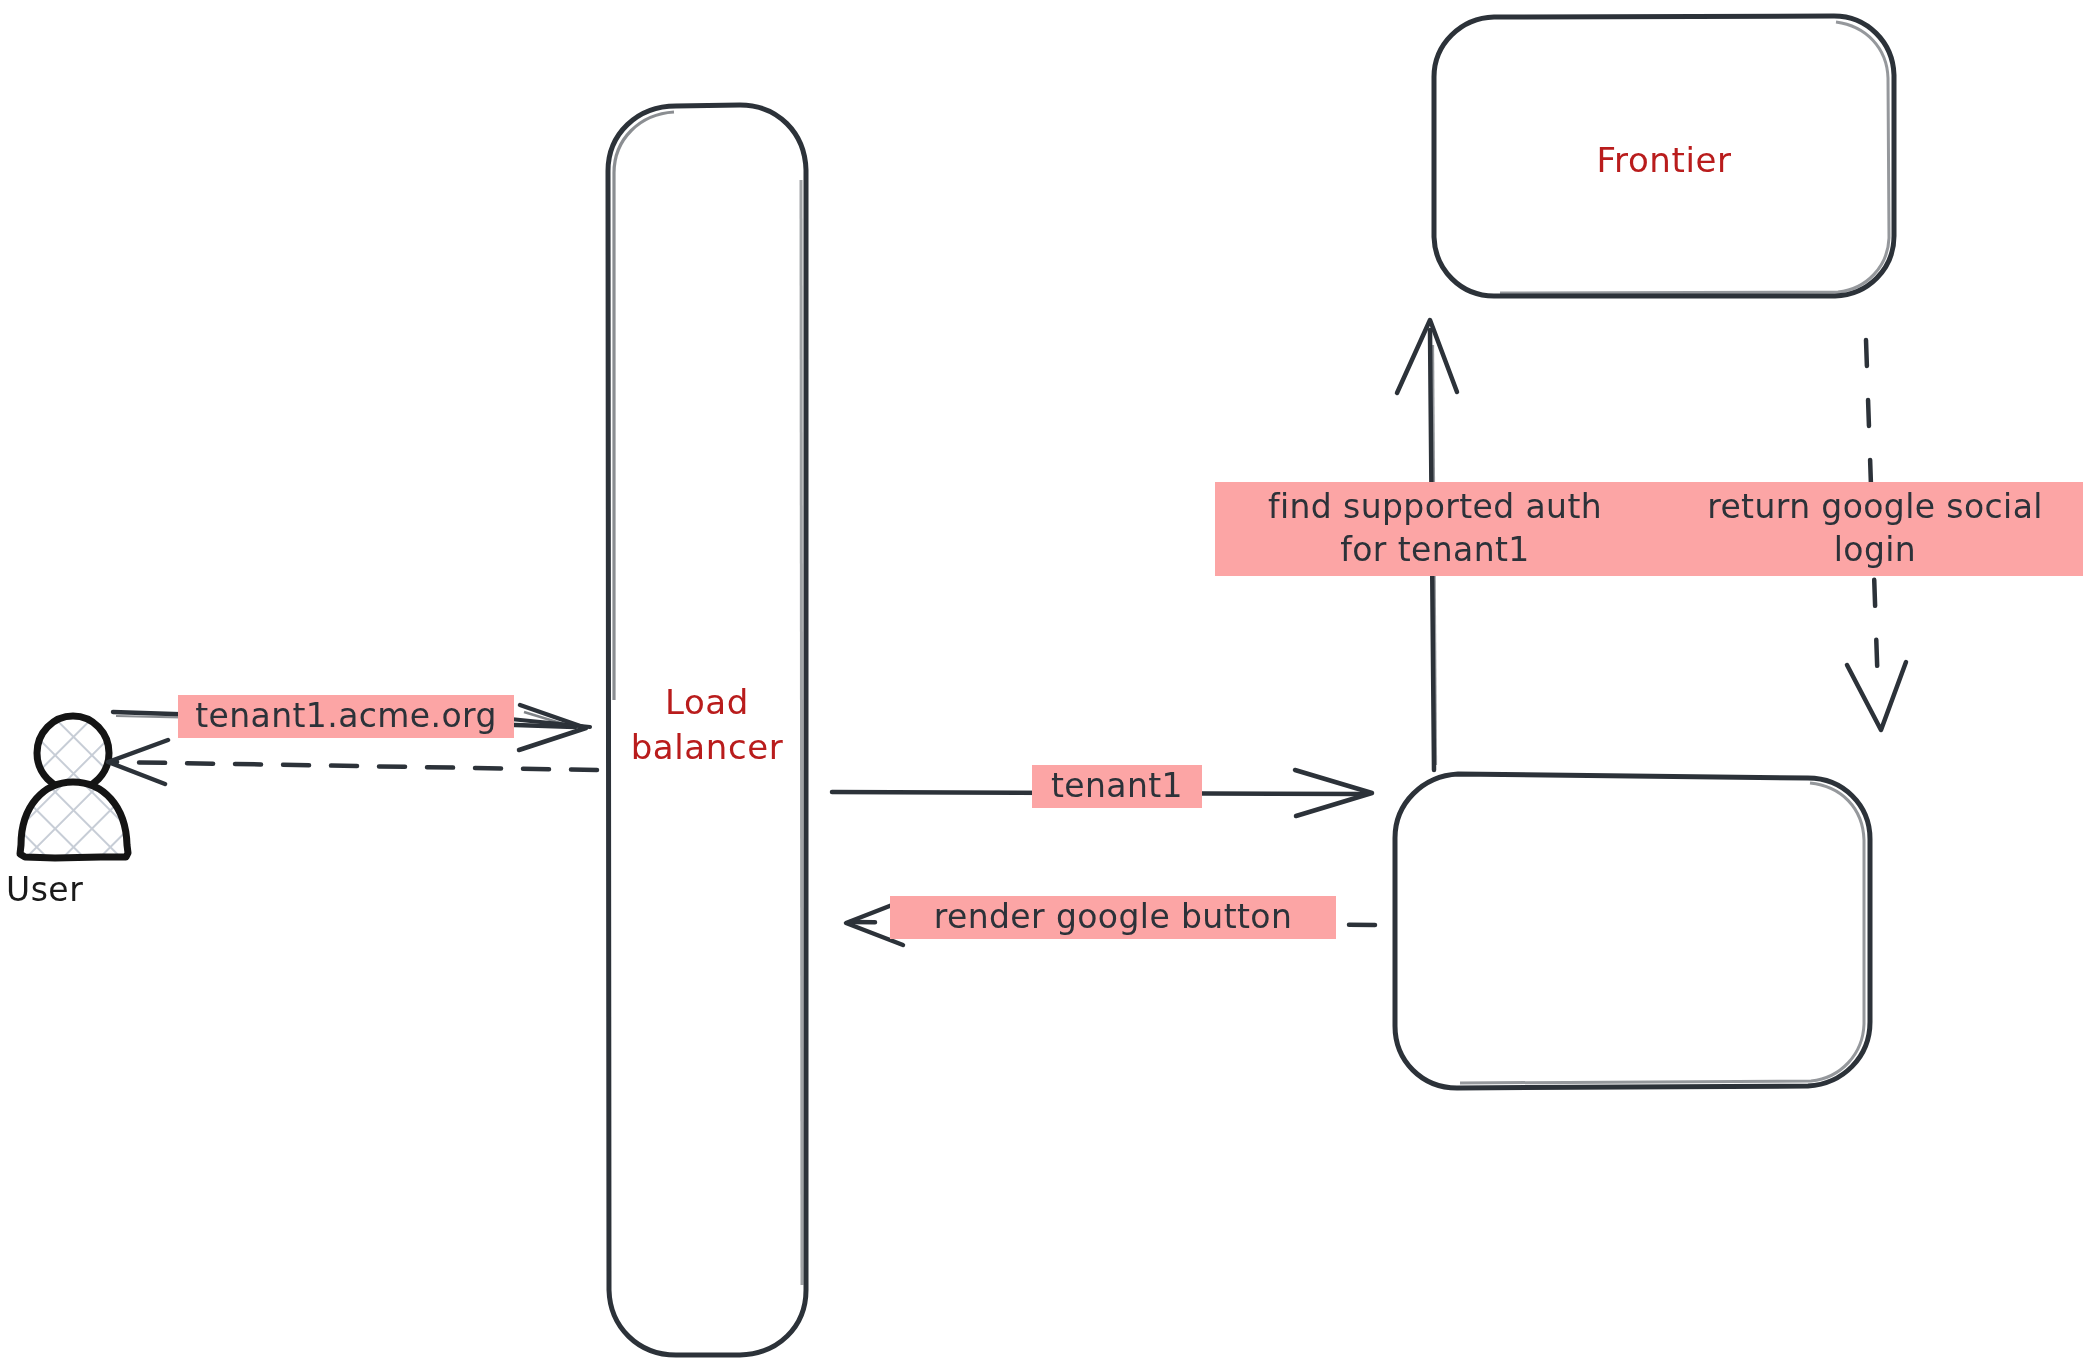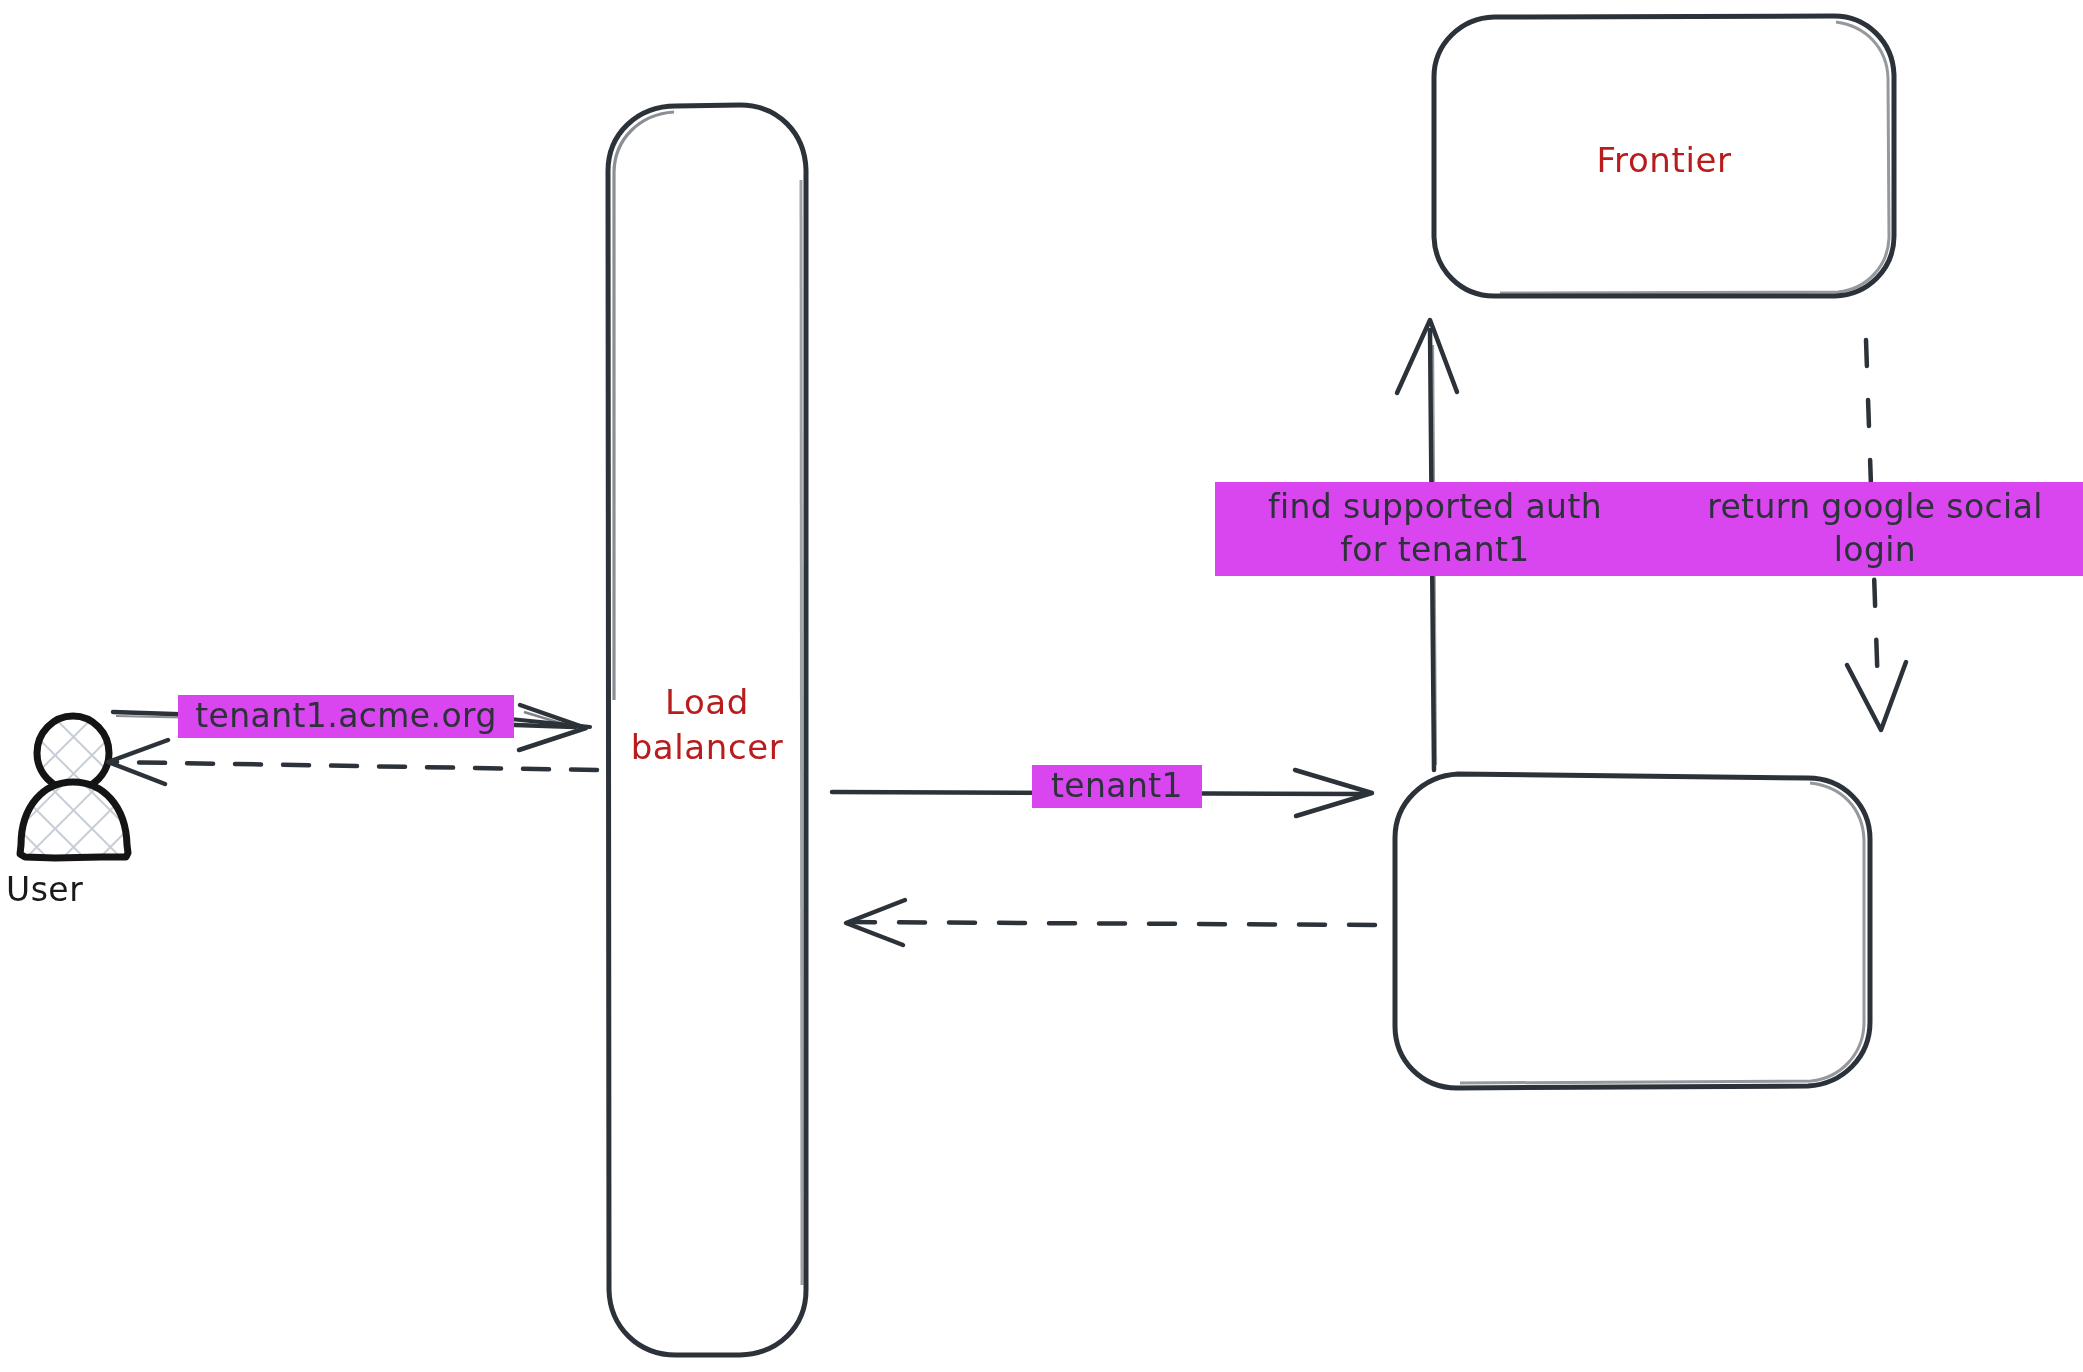--- a/index.html
+++ b/index.html
@@ -38,21 +38,21 @@
     pointer-events: none;
   }
   .edge-label {
     position: absolute;
     color: #2c3239;
     font-family: "DejaVu Sans", sans-serif;
     font-size: 33px;
     line-height: 1.3;
     text-align: center;
     white-space: pre-line;
-    background: #d946ef;
+    background: #fca5a5;
     letter-spacing: 0.4px;
   }
   .actor-caption {
     position: absolute;
     color: #1a1a1a;
     font-family: "DejaVu Sans", sans-serif;
     font-size: 33px;
     text-align: left;
     letter-spacing: 0.5px;
   }
@@ -145,20 +145,21 @@
 
   <div class="node-label" style="left:1434px; top:138px; width:460px;">Frontier</div>
 
 
   <div class="actor-caption" style="left:6px; top:870px; width:135px;">User</div>
 
   <div class="edge-label" style="left:178px; top:695px; width:320px; padding:0 8px;">tenant1.acme.org</div>
 
   <div class="edge-label" style="left:1032px; top:765px; width:150px; padding:0 10px;">tenant1</div>
 
+  <div class="edge-label" style="left:890px; top:896px; width:430px; padding:0 8px;">render google button</div>
 
   <div class="edge-label" style="left:1215px; top:482px; width:420px; padding:4px 10px;">find supported auth
 for tenant1</div>
 
   <div class="edge-label" style="left:1655px; top:482px; width:420px; padding:4px 10px;">return google social
 login</div>
 
 </div>
 
 </body></html>

